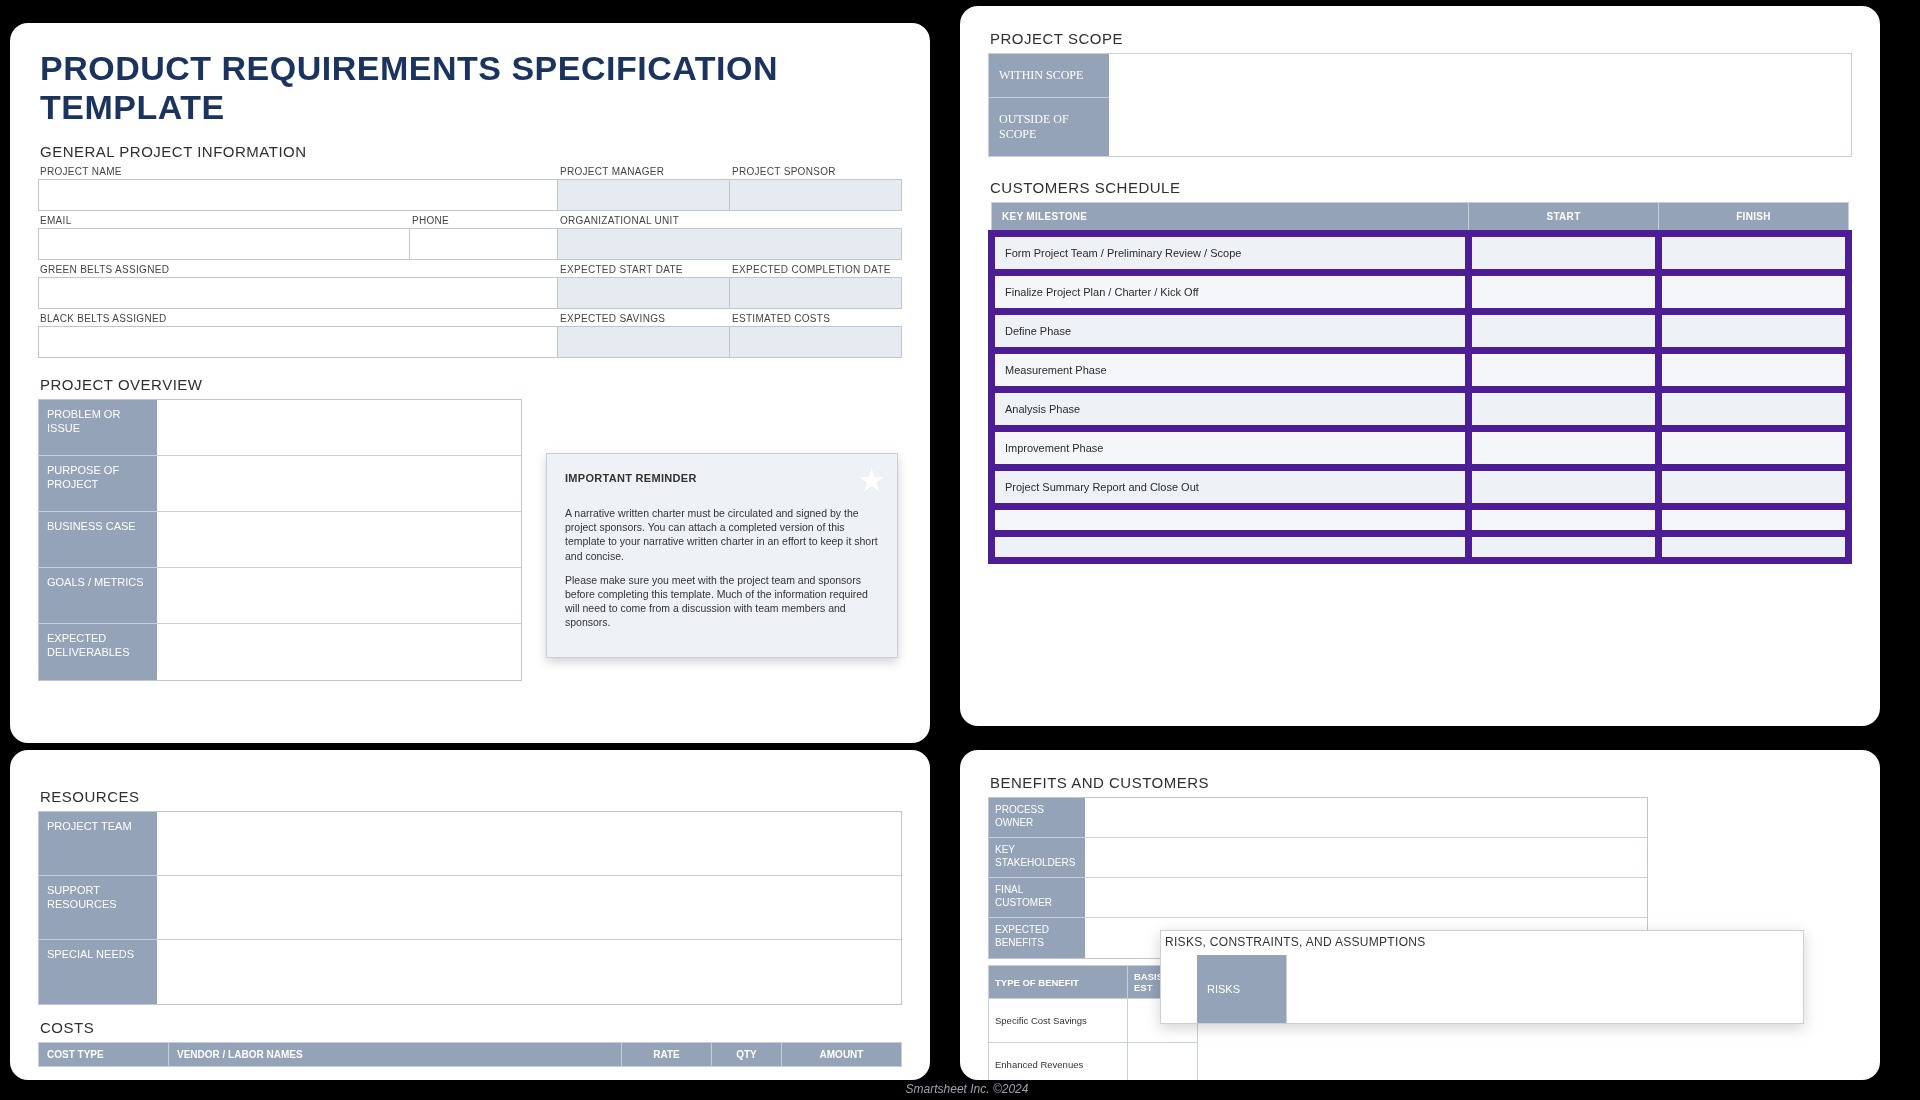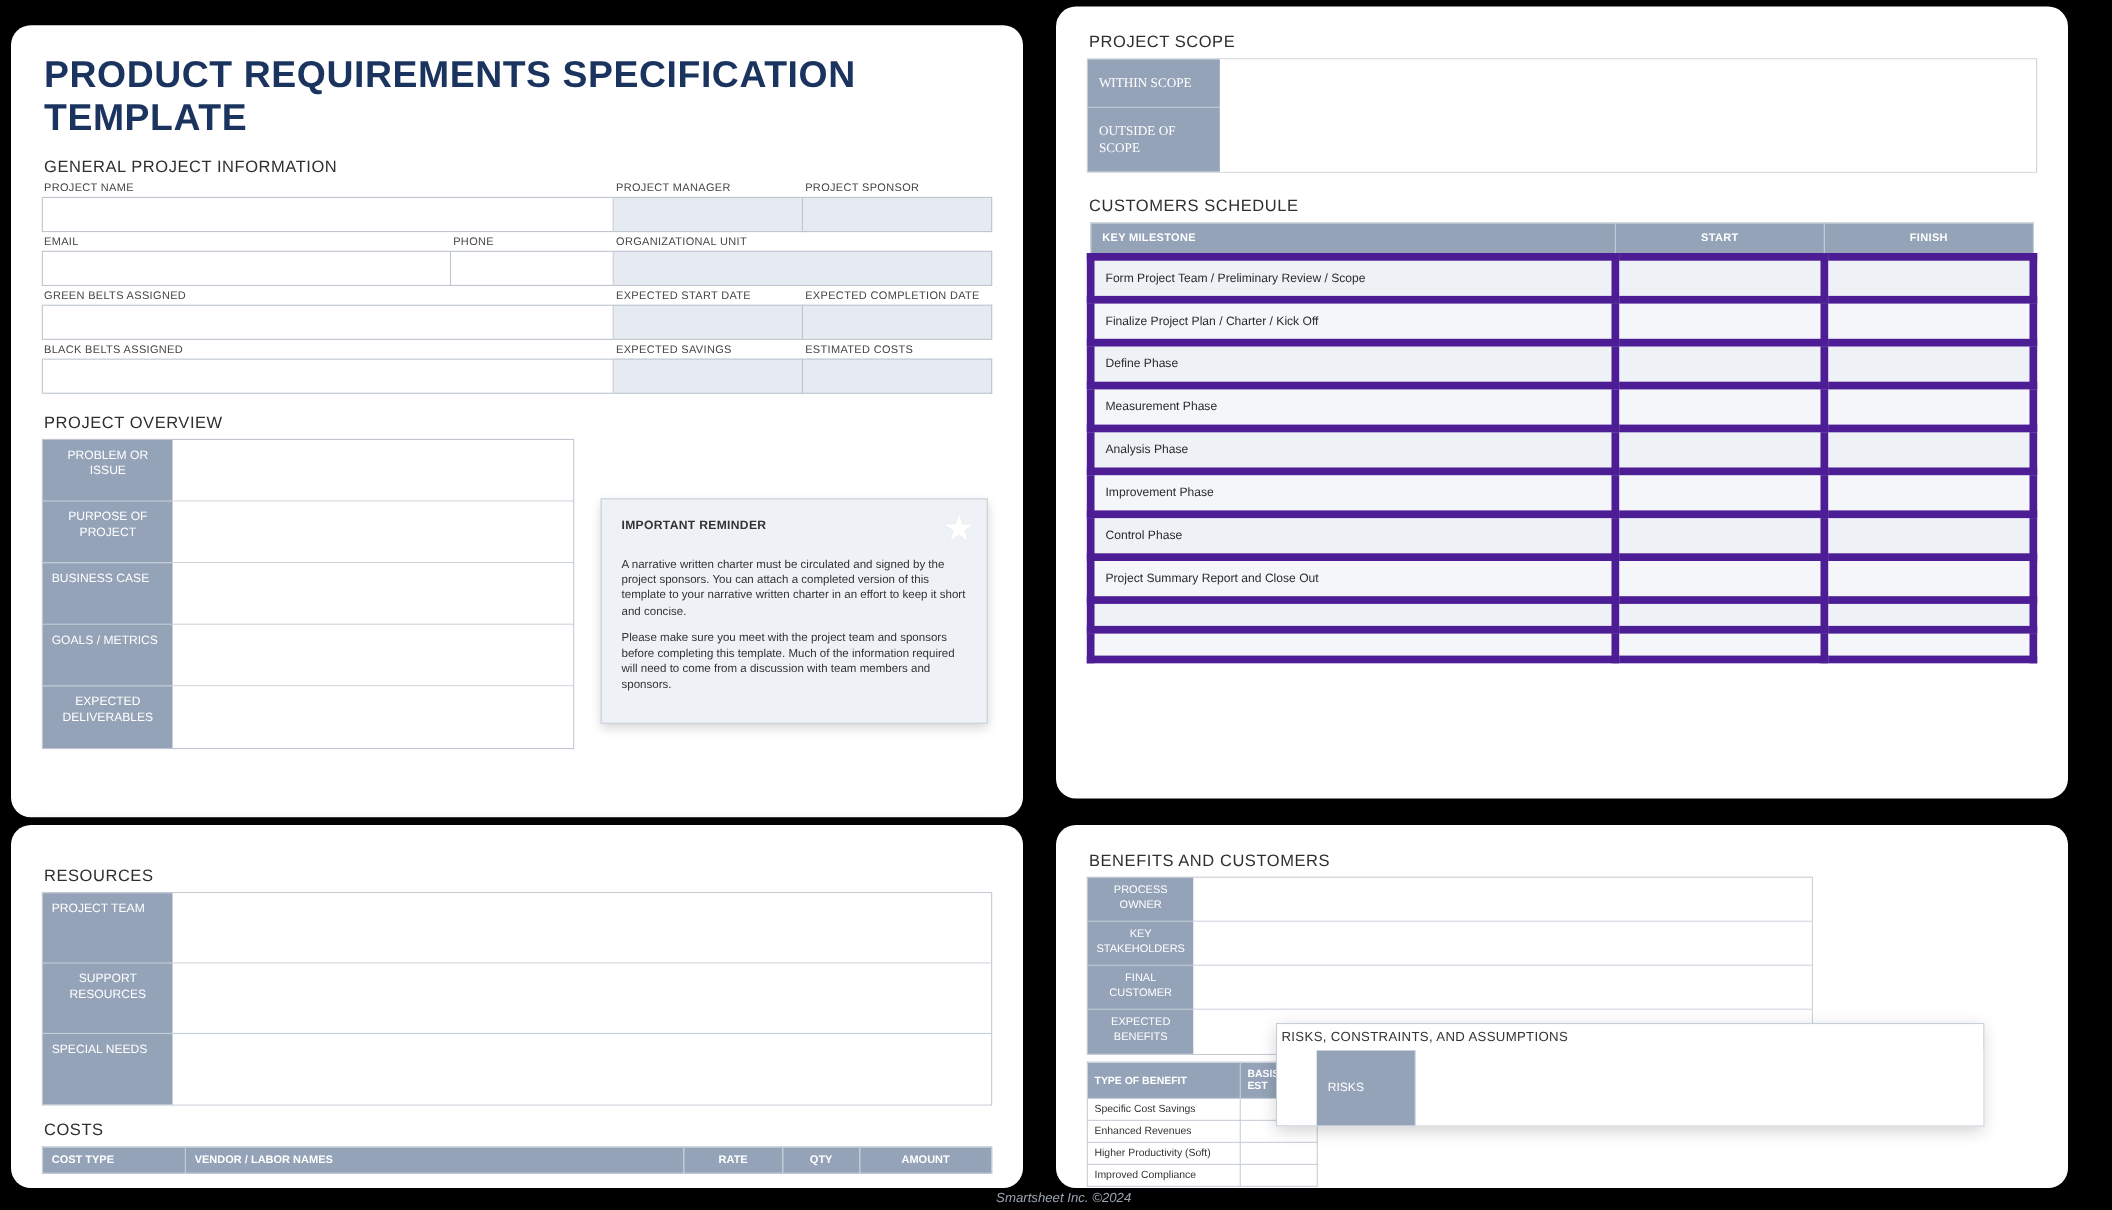--- a/index.html
+++ b/index.html
@@ -53,21 +53,21 @@
   .field {
     height: 32px;
     border: 1px solid #bfc6cf;
     background: #fff;
   }
   .field.shade { background: #e6ebf1; }
   .gi-cell + .gi-cell .field { border-left: none; }
 
   
   .lv-table { display: flex; border: 1px solid #bfc6cf; }
-  .lv-labels { display: flex; flex-direction: column; text-align: center; }
+  .lv-labels { display: flex; flex-direction: column; }
   .lv-values { display: flex; flex-direction: column; flex: 1; }
   .lv-l {
     width: 118px;
     background: #94a3b8;
     color: #fff;
     font-size: 11px;
     padding: 8px 8px;
     border-bottom: 1px solid #c7cfd8;
     display: flex;
     align-items: flex-start;
@@ -171,21 +171,21 @@
     background: #94a3b8;
     color: #fff;
     padding: 5px 6px;
     border: 1px solid #c7cfd8;
     text-align: left;
     text-transform: uppercase;
     font-weight: 700;
   }
   table.btype td {
     border: 1px solid #c7cfd8;
-    padding: 4px 6px;
+    padding: 16px 6px;
     background: #fff;
     color: #333;
   }
 
   
   .risks-card {
     position: absolute;
     left: 200px;
     top: 180px;
     width: 644px;
@@ -359,25 +359,20 @@
             <td class="c2"></td>
             <td class="c3"></td>
           </tr>
         <tr>
             <td>Analysis Phase</td>
             <td class="c2"></td>
             <td class="c3"></td>
           </tr>
         <tr>
             <td>Improvement Phase</td>
-            <td class="c2"></td>
-            <td class="c3"></td>
-          </tr>
-        <tr>
-            <td>Control Phase</td>
             <td class="c2"></td>
             <td class="c3"></td>
           </tr>
         <tr>
             <td>Project Summary Report and Close Out</td>
             <td class="c2"></td>
             <td class="c3"></td>
           </tr>
         <tr>
             <td></td>

